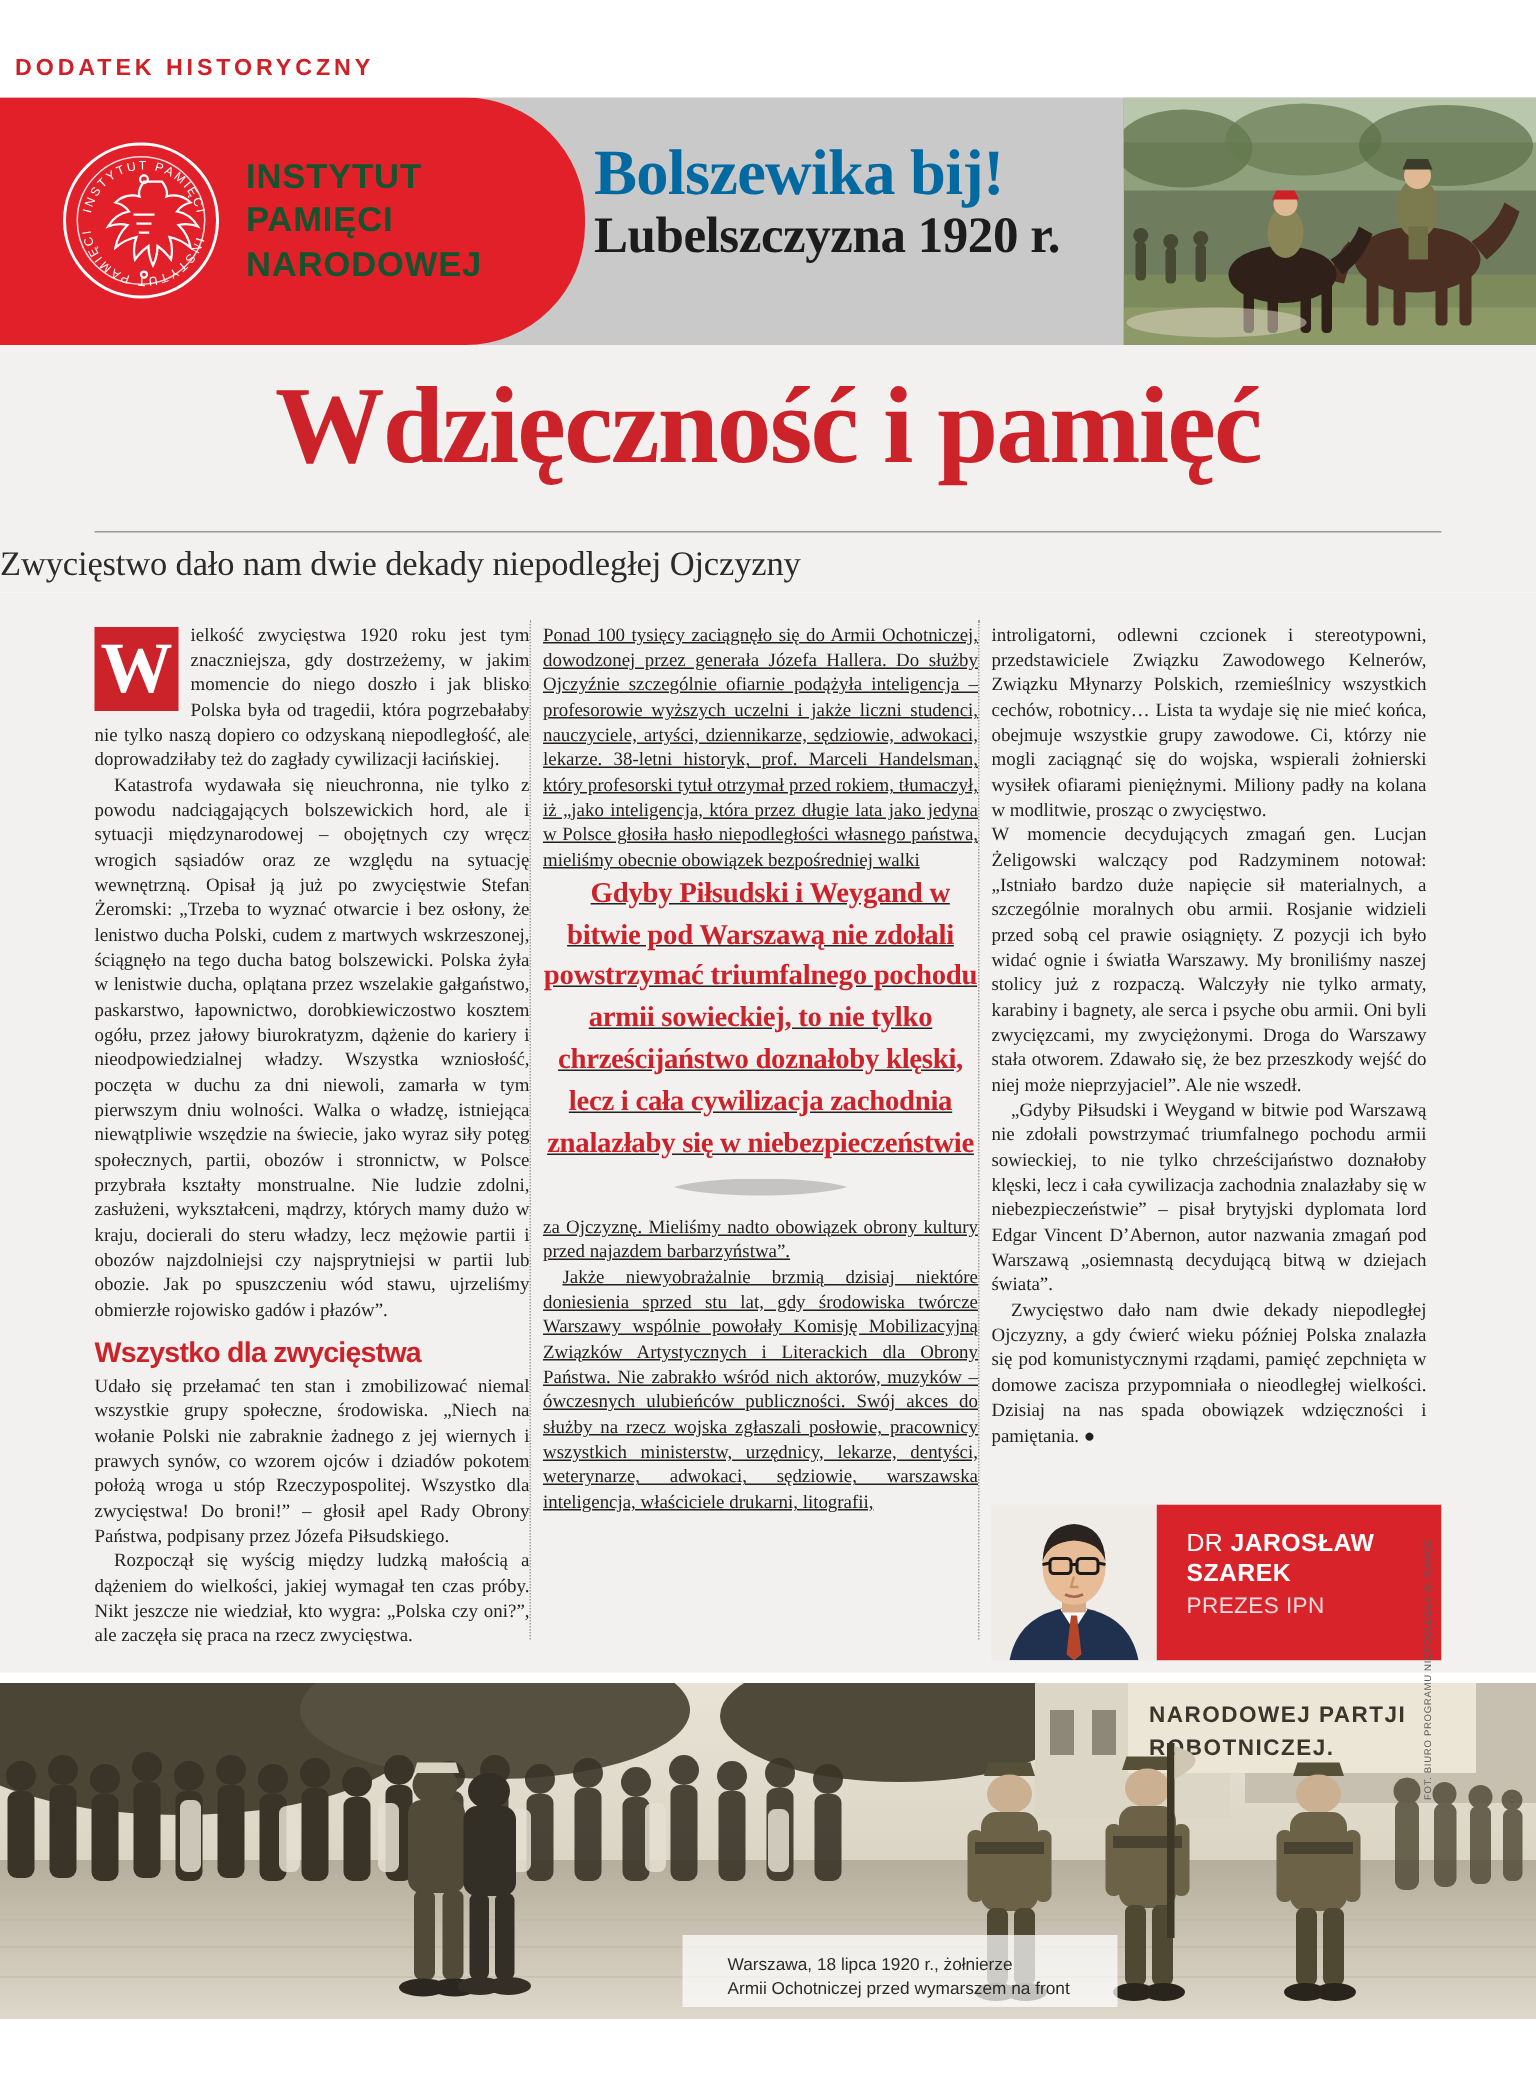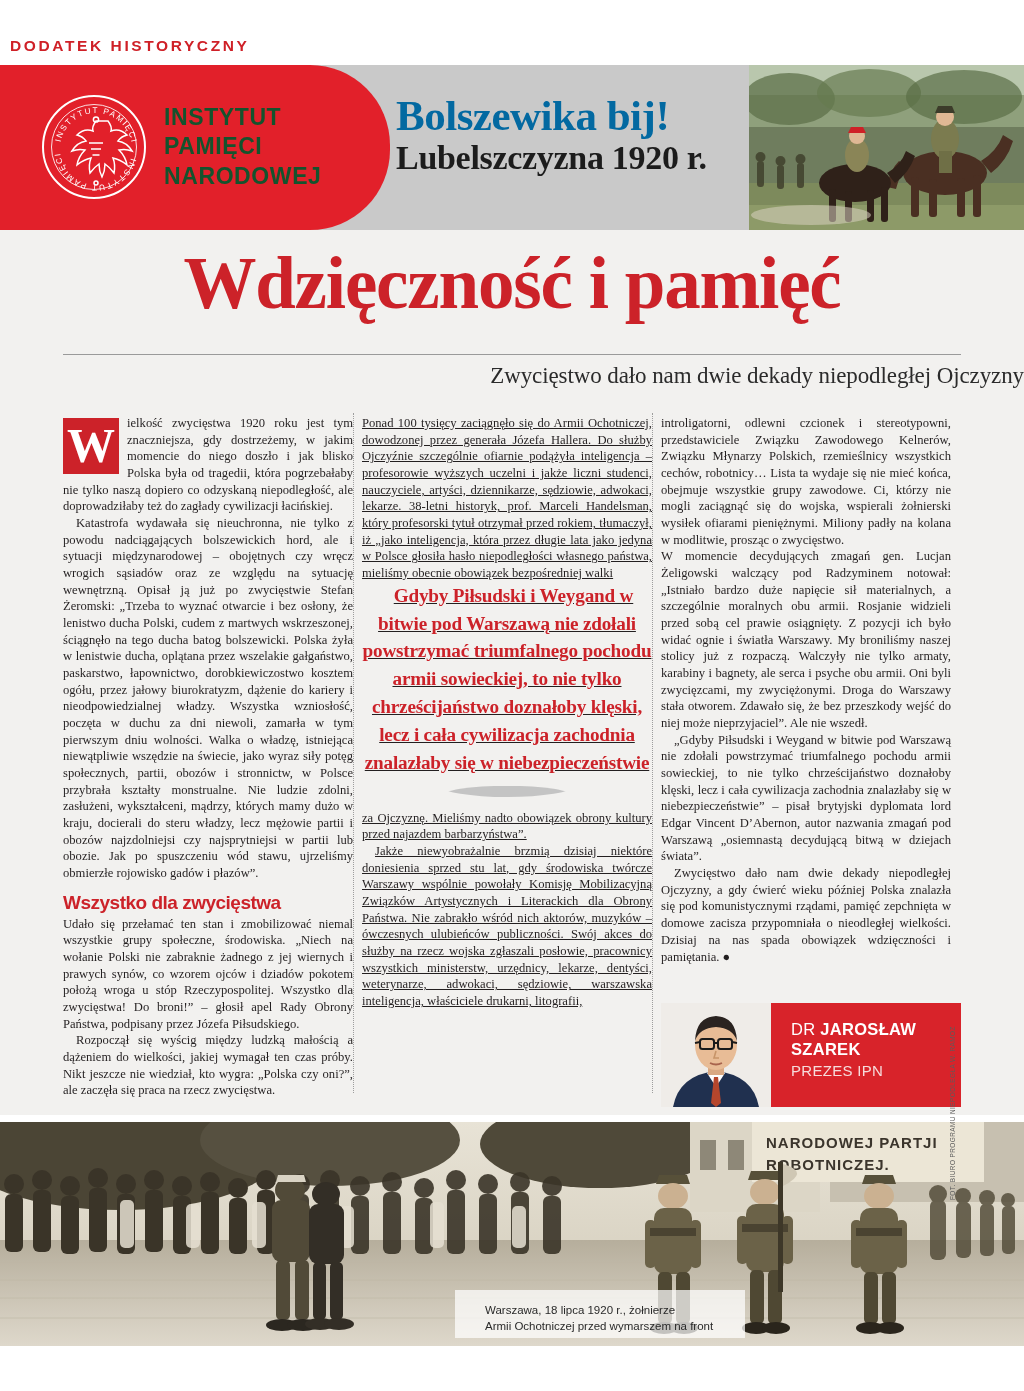--- a/index.html
+++ b/index.html
@@ -138,21 +138,21 @@
     top: 124px;
     left: 63px;
     width: 898px;
     height: 1px;
     background: #9a9a9a;
   }
   .subhead {
     position: absolute;
     top: 133px;
     left: 0; right: 0;
-    text-align: right;
+    text-align: left;
     font-family: "Liberation Serif", serif;
     font-size: 23px;
     color: #2b2b2b;
     letter-spacing: -0.1px;
   }
 
   
   .body-area {
     position: absolute;
     top: 395px; left: 0;

